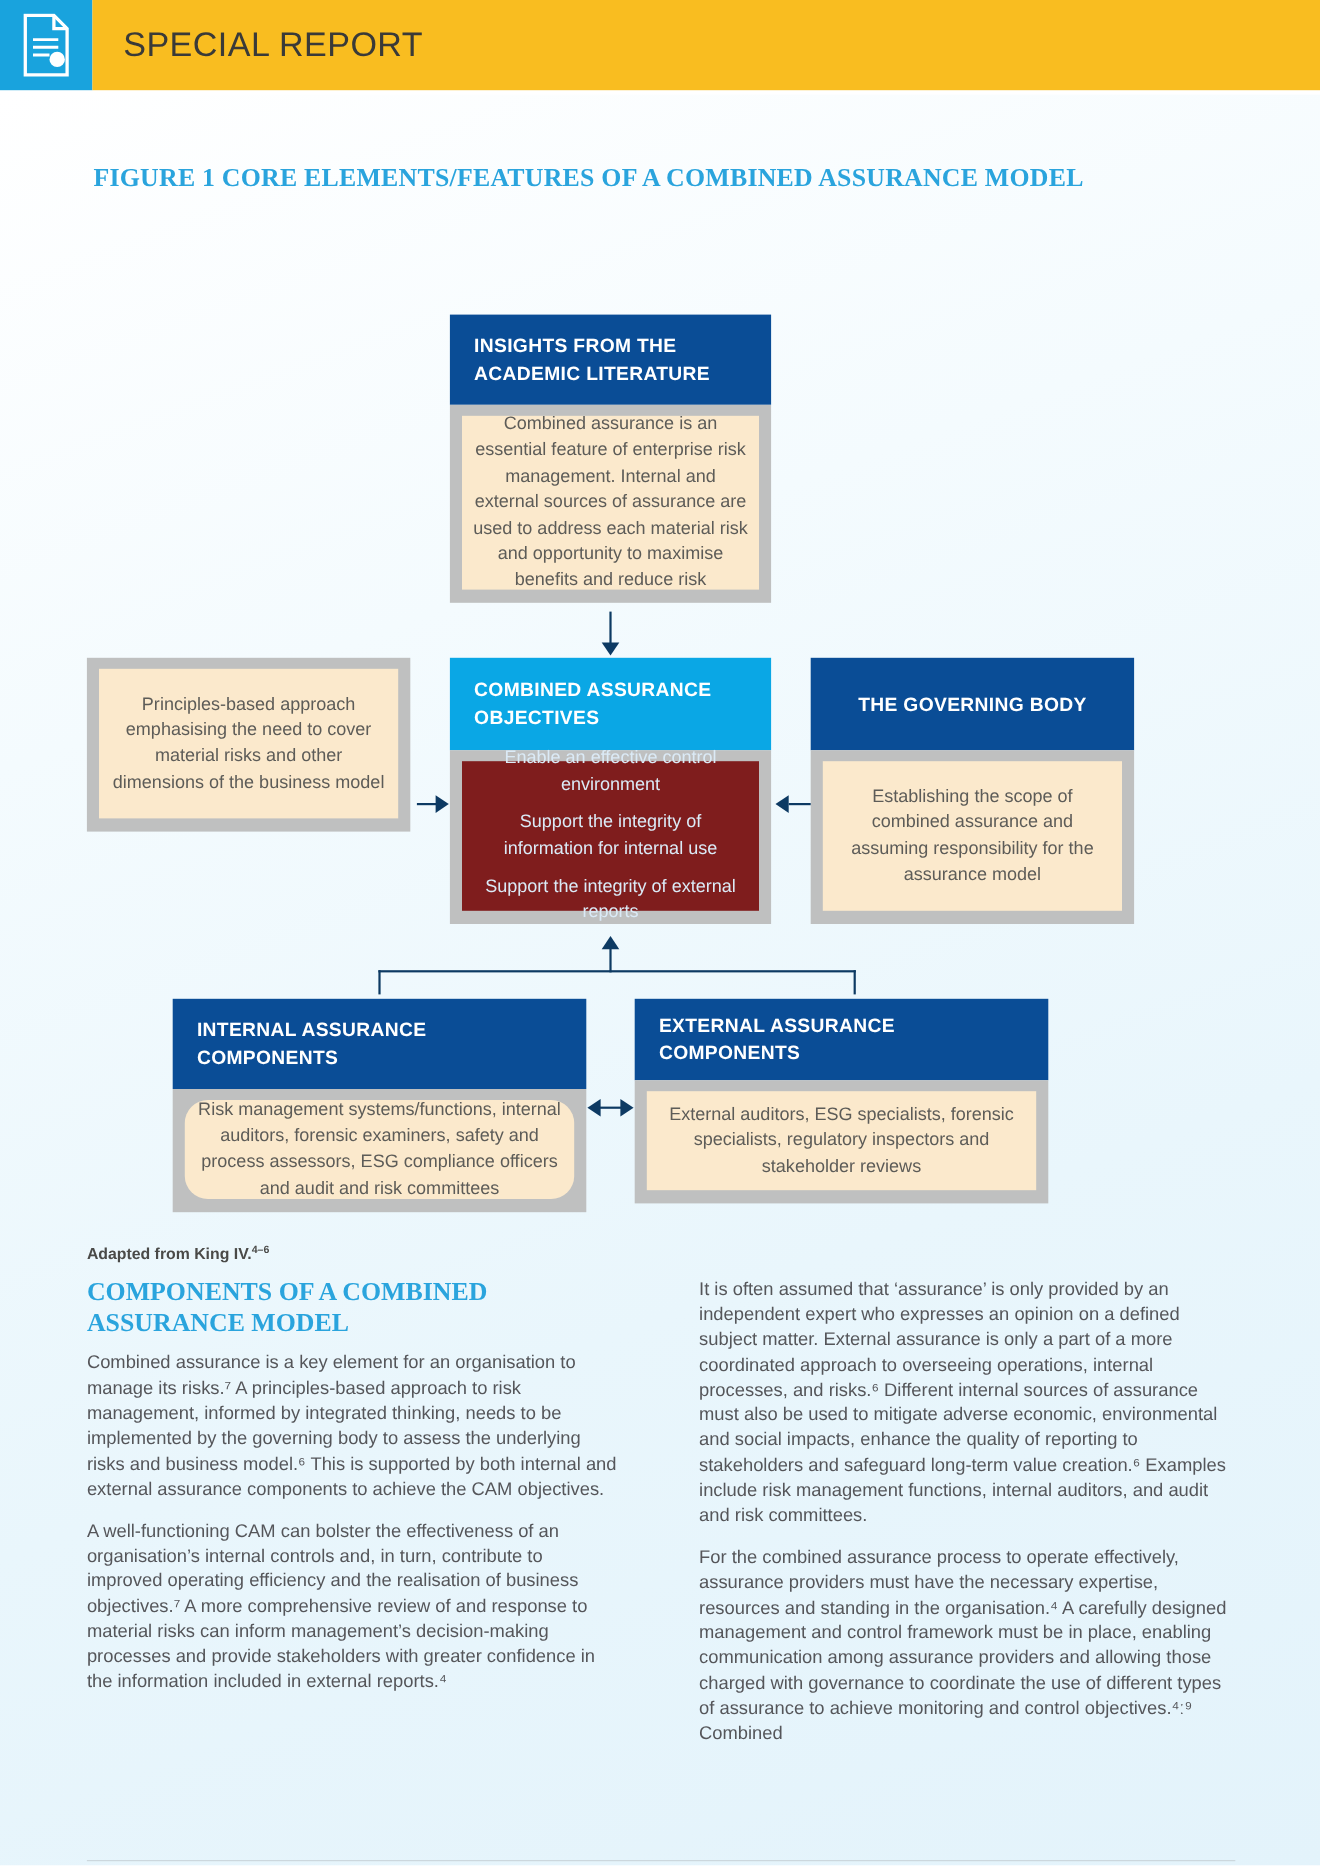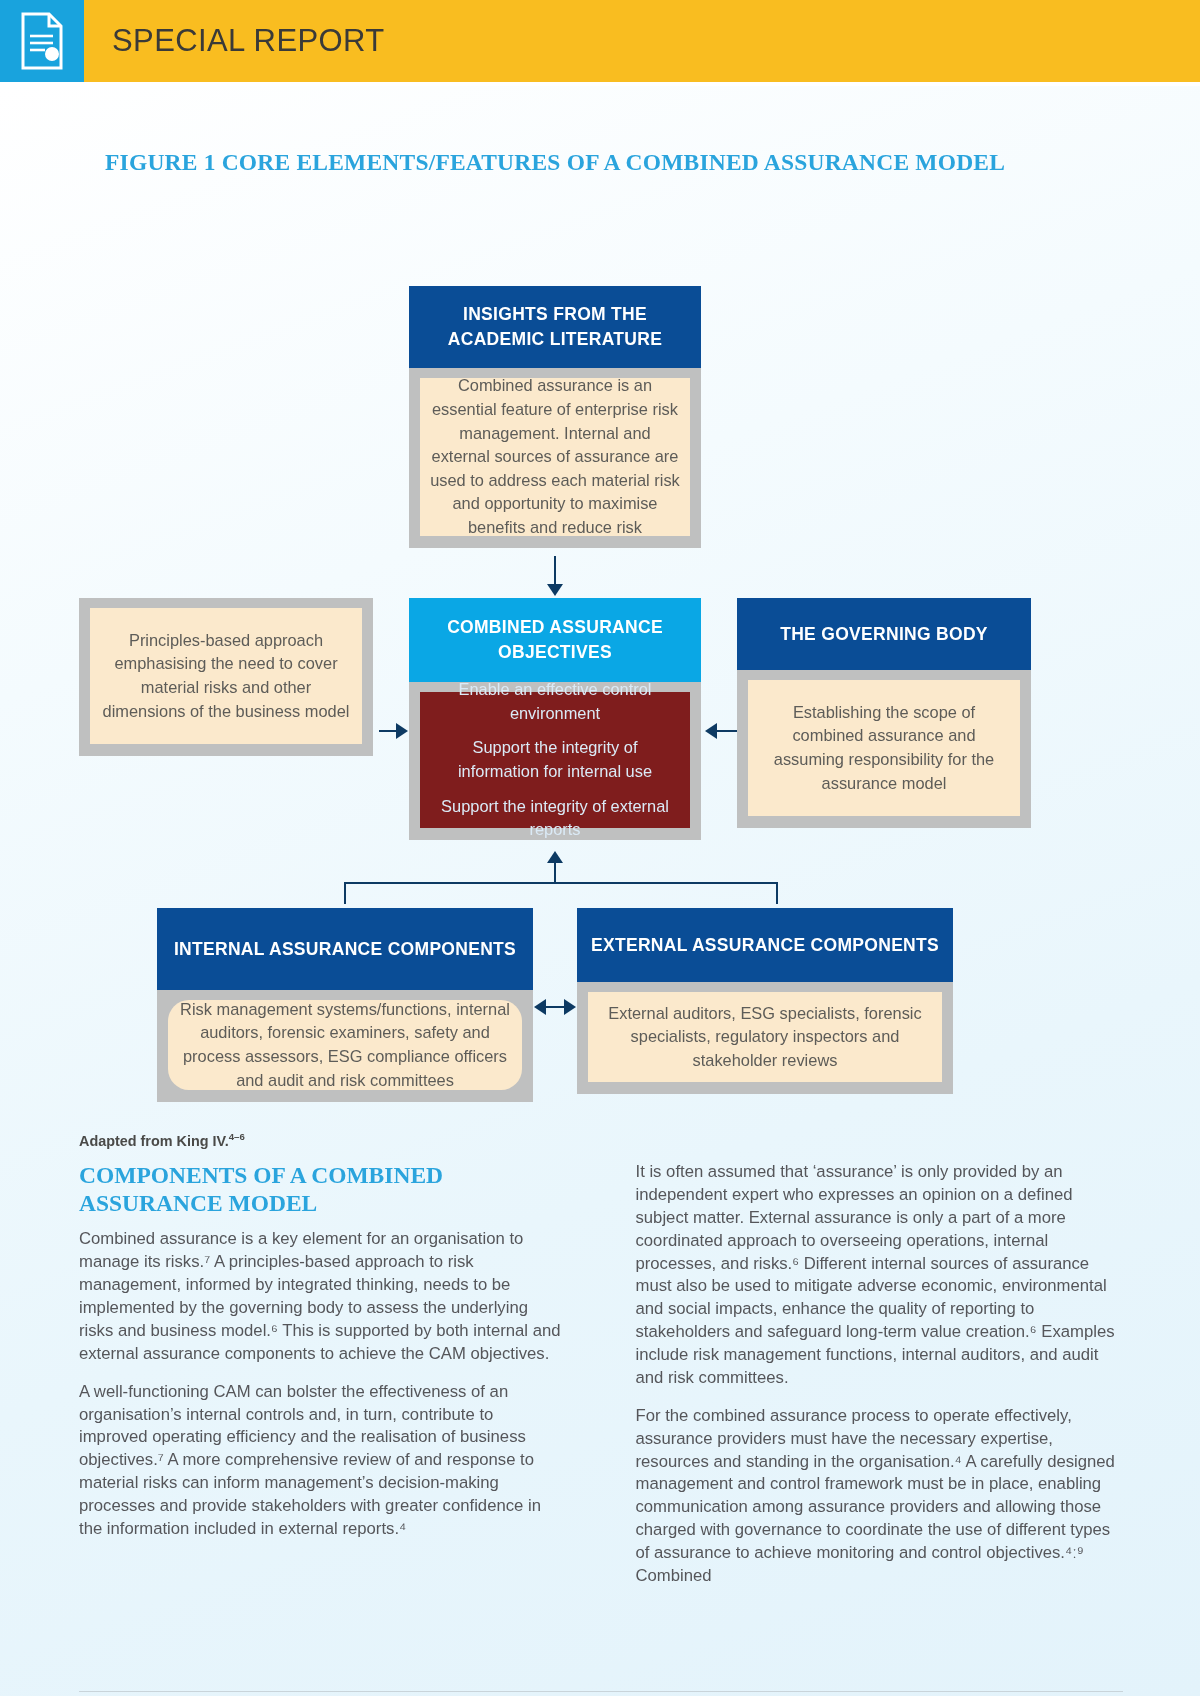--- a/index.html
+++ b/index.html
@@ -61,46 +61,44 @@
 
   .figure-title {
     position: absolute;
     left: 85px; top: 63px;
     font-family: "Liberation Serif", serif;
     font-weight: bold;
     font-size: 23.5px;
     letter-spacing: 0.2px;
     color: #2aa4dd;
     white-space: nowrap;
-    margin-left: 20px;
   }
 
   
   .diagram {
     position: absolute;
     left: 0; top: 108px;
     width: 1200px;
     height: 960px;
   }
 
   .node { position: absolute; }
 
   .node-head {
     background: #0a4d96;
     color: #ffffff;
     font-family: "Liberation Sans", sans-serif;
     font-weight: bold;
     font-size: 17.5px;
     letter-spacing: 0.3px;
     line-height: 1.42;
-    text-align: center;
     display: flex;
     align-items: center;
     justify-content: center;
-    padding: 6px 10px;
+    padding: 6px 22px;
   }
   .node-head.cyan { background: #0aa7e5; }
 
   .node-body-wrap {
     background: #bfc0c0;
     padding: 10px 11px 12px 11px;
   }
   .node-body {
     background: #fbe9cc;
     color: #5d5c58;
@@ -128,21 +126,21 @@
 
   #node-scope         { left: 79px;  top: 404px; width: 294px; }
   #node-scope .node-head { height: 84px; }
   #node-scope .node-body { height: 136px; }
 
   #node-objectives    { left: 409px; top: 404px; width: 292px; }
   #node-objectives .node-head { height: 84px; }
   #node-objectives .node-body { height: 136px; padding: 6px 14px; }
 
   #node-governing     { left: 737px; top: 404px; width: 294px; }
-  #node-governing .node-head { height: 72px; }
+  #node-governing .node-head { height: 84px; }
   #node-governing .node-body { height: 136px; }
 
   #node-internal      { left: 157px; top: 714px; width: 376px; }
   #node-internal .node-head { height: 82px; }
   #node-internal .node-body { height: 90px; border-radius: 21px; }
 
   #node-external      { left: 577px; top: 714px; width: 376px; }
   #node-external .node-head { height: 74px; }
   #node-external .node-body { height: 90px; }
 

